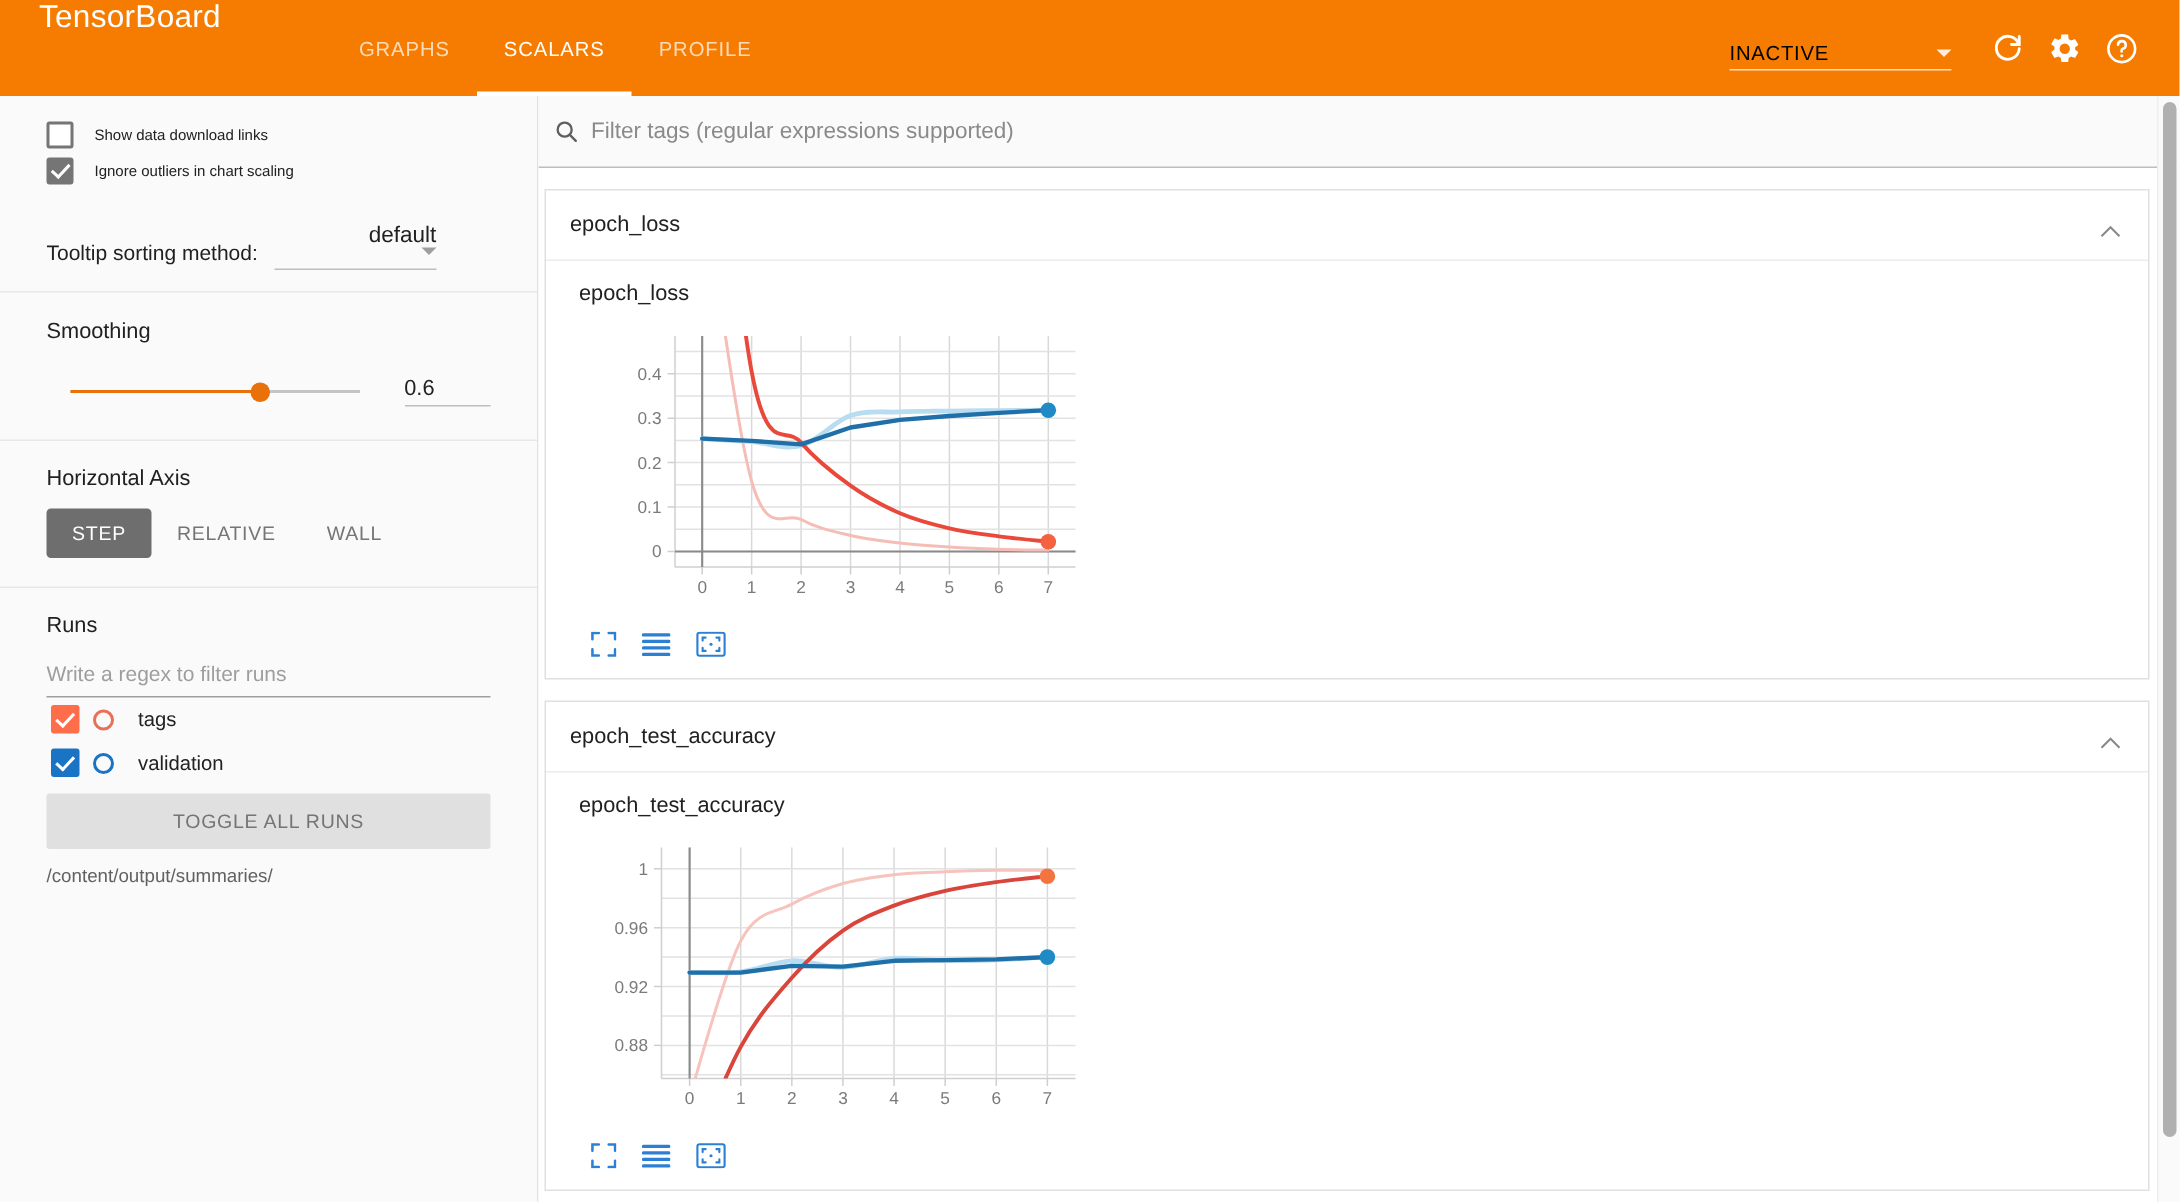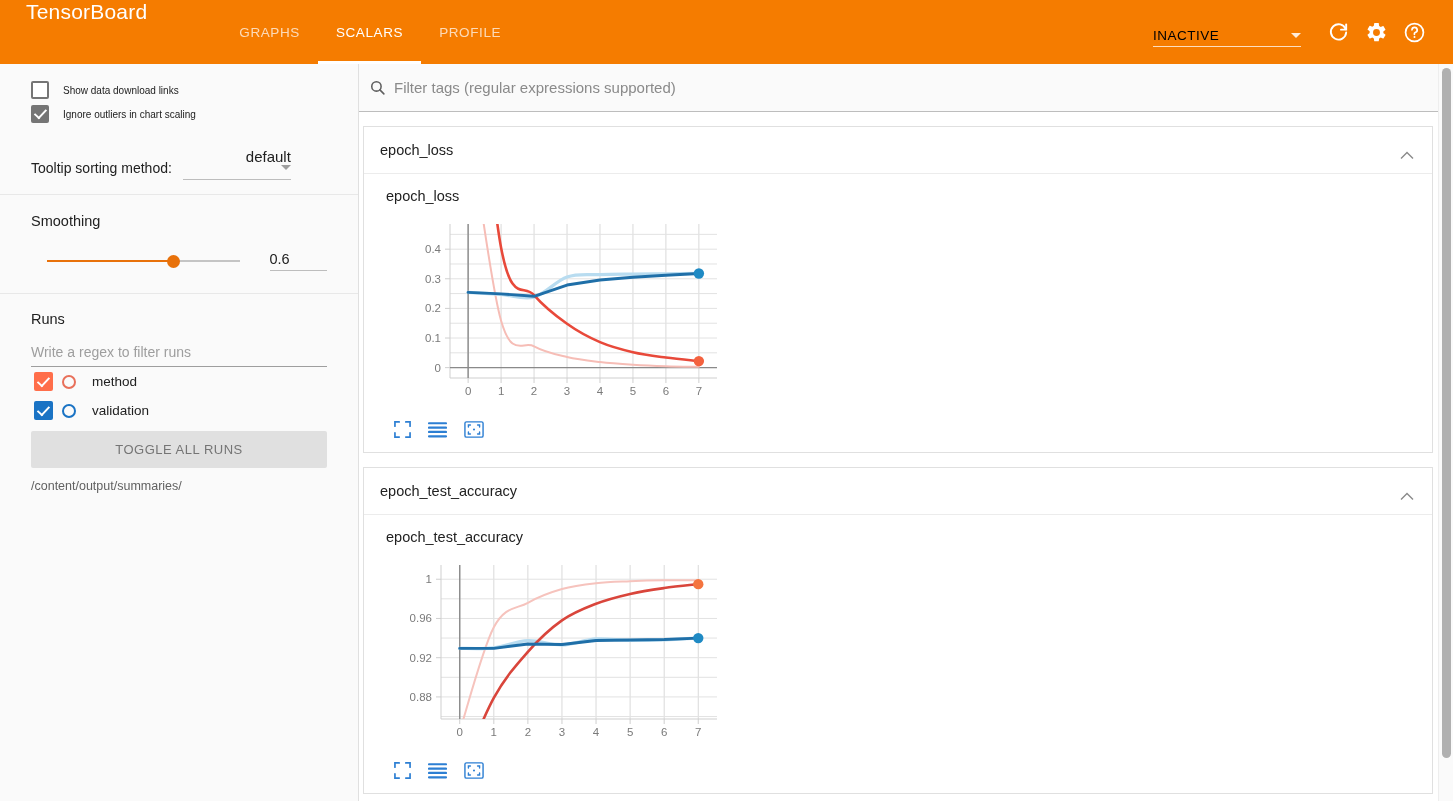--- a/index.html
+++ b/index.html
@@ -306,30 +306,38 @@
     <div id="smooth-row">
       <span id="slider">
         <span class="track"></span>
         <span class="fill" style="width: 126.6px;"></span>
         <span class="thumb" style="left: 120.1px;"></span>
       </span>
       <span id="smooth-val">0.6</span>
     </div>
   </div>
 
+  <div id="haxis-sec" class="sb-div">
+    <div class="sb-title">Horizontal Axis</div>
+    <div id="haxis-btns">
+      <span class="hbtn active">STEP</span>
+      <span class="hbtn">RELATIVE</span>
+      <span class="hbtn">WALL</span>
+    </div>
+  </div>
 
   <div id="runs-sec">
     <div class="sb-title">Runs</div>
     <div id="run-filter">
       <span class="ph">Write a regex to filter runs</span>
     </div>
     <div class="runrow">
       <span class="rcbox" style="background:#ff6e4a"></span>
       <span class="rcircle" style="border-color:#e8705a"></span>
-      <span class="runlabel">method</span>
+      <span class="runlabel">tags</span>
     </div>
     <div class="runrow">
       <span class="rcbox" style="background:#1a73c4"></span>
       <span class="rcircle" style="border-color:#1a73c4"></span>
       <span class="runlabel">validation</span>
     </div>
     <div id="toggle-all">TOGGLE ALL RUNS</div>
     <div id="logdir">/content/output/summaries/</div>
   </div>
 </div>

